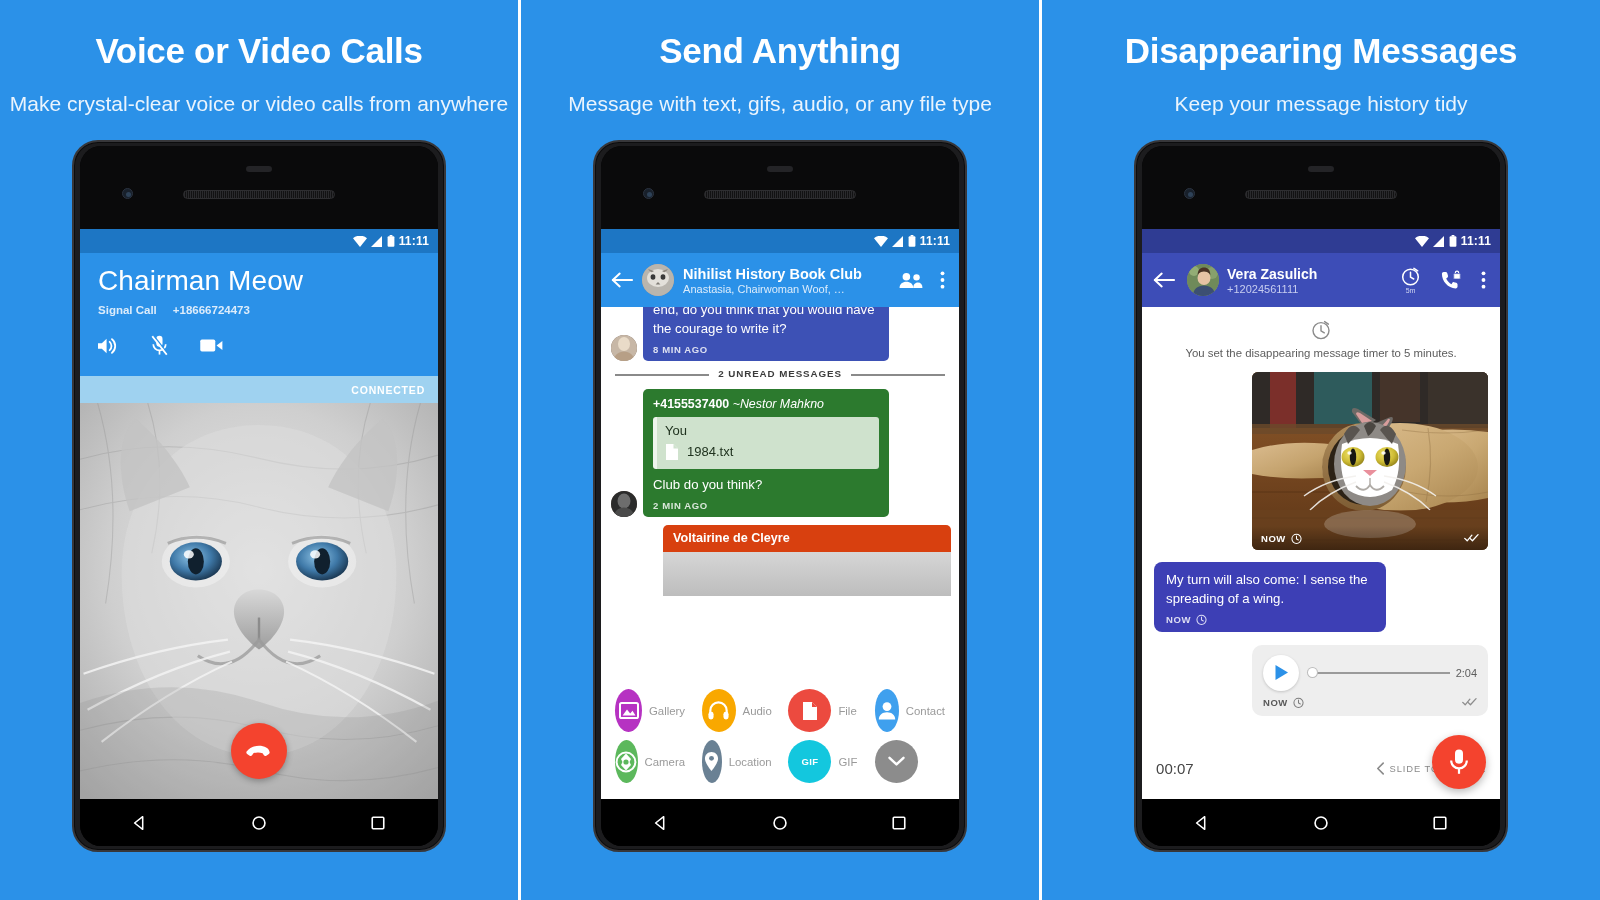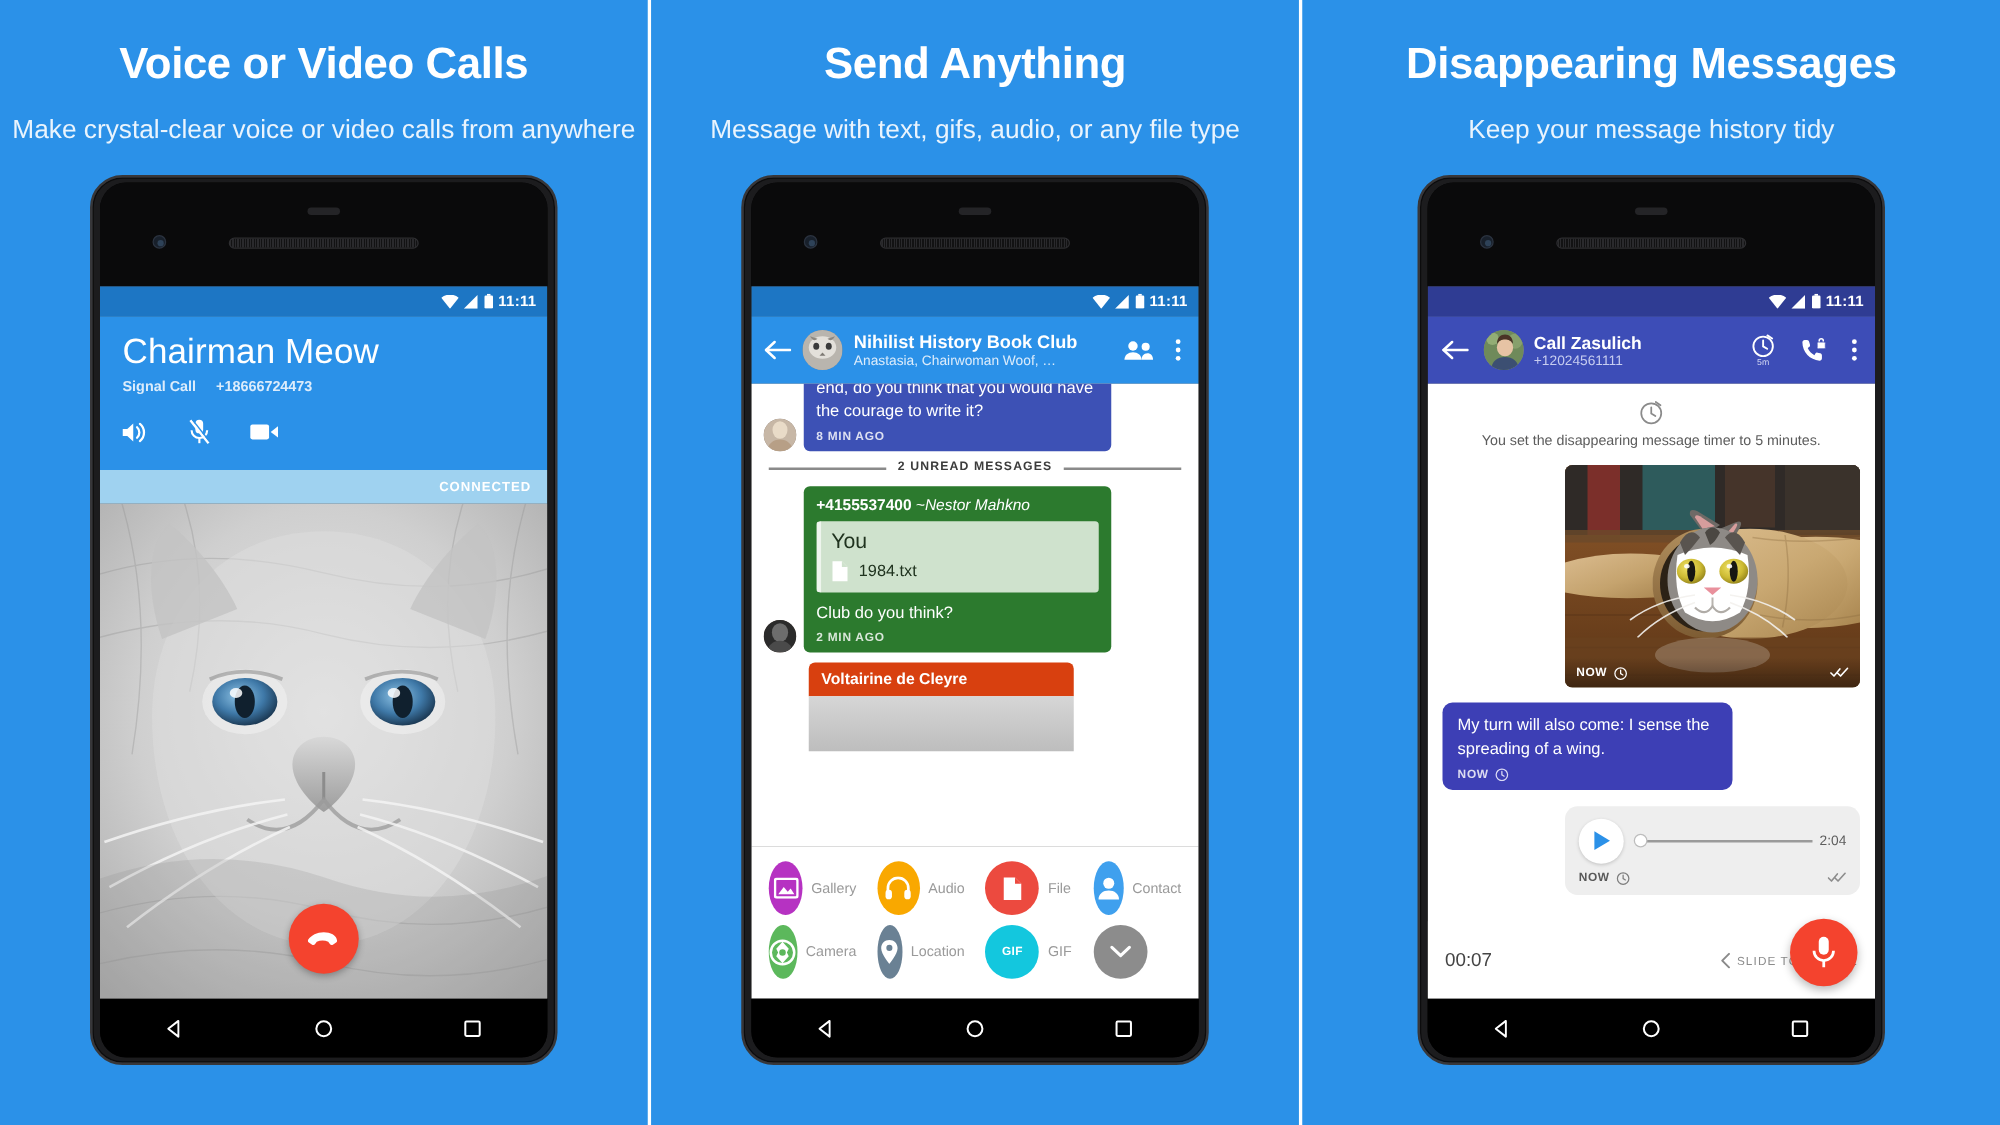--- a/index.html
+++ b/index.html
@@ -146,21 +146,21 @@
   .unread-sep { display:flex; align-items:center; margin: 13px 4px 11px 4px; }
   .unread-line { flex:1; height:2px; background:#8a8a8a;}
   .unread-label { font-size: 9.8px; font-weight:bold; color:#3c3c3c; letter-spacing:.9px; padding: 0 9px;}
   .bubble.green { background:#2c7a2e; color:#fff; }
   .bubble-author { font-size: 12.4px; font-weight:bold; margin-bottom:6px;}
   .bubble-author i { font-weight: 500; }
   .quote {
     background:#cfe2cd; border-left: 4px solid #eef5ed; border-radius:3px;
     padding: 6px 8px 8px 8px; margin-bottom: 7px;
   }
-  .quote-name { color:#20331f; font-size: 17px; font-weight:500; }
+  .quote-name { color:#20331f; font-size: 13px; font-weight:500; }
   .quote-file { display:flex; align-items:center; gap:8px; margin-top: 5px;}
   .quote-file span { color:#20331f; font-size: 13px; }
   .card-orange {
     background:#d8400f; border-radius: 5px 5px 0 0; padding: 6px 10px 7px 10px;
     color:#fff; font-size: 12.6px; font-weight:bold;
   }
   .card-image { height: 44px; background: linear-gradient(180deg,#d6d6d6,#bdbdbd);}
   
   .attach {
     background:#fff; padding: 12px 14px 8px 14px;
@@ -466,21 +466,21 @@
                       <path d="M8.5 1 13 5.5H8.5z" fill="#cfe2cd"></path>
                     </svg>
                     <span>1984.txt</span>
                   </div>
                 </div>
                 <div class="bubble-text">Club do you think?</div>
                 <div class="bubble-time">2 MIN AGO</div>
               </div>
             </div>
 
-            <div style="margin-left:36px;margin-top:8px;width:212px">
+            <div style="margin-left:52px;margin-top:8px;width:288px">
               <div class="card-orange">Voltairine de Cleyre</div>
               <div class="card-image"></div>
             </div>
           </div>
 
           <div class="attach">
             <div class="attach-row">
               <div class="attach-cell">
                 <div class="attach-circle" style="background:#b632c2">
                   <svg width="20" height="17" viewBox="0 0 20 17">
@@ -613,21 +613,21 @@
               <svg width="32" height="32" viewBox="0 0 32 32">
                 <rect width="32" height="32" fill="#6f8a5a"></rect>
                 <circle cx="7" cy="7" r="5" fill="#93ad75"></circle>
                   <circle cx="25" cy="9" r="6" fill="#87a06c"></circle>
                 <ellipse cx="17" cy="14" rx="6.5" ry="7" fill="#e6c3a4"></ellipse>
                 <path d="M10.6 11c0-5 3-7.4 6.4-7.4S23.4 6 23.4 11c-1.8-2.6-3.4-3.4-6.4-3.4s-4.6.8-6.4 3.4z" fill="#4b3326"></path>
                 <path d="M6 32c0-7 5-10.4 11-10.4S28 25 28 32z" fill="#3c4f72"></path>
               </svg>
             </div>
             <div class="appbar-texts" style="flex:1">
-              <div class="appbar-title" style="font-size:14px">Call Zasulich</div>
+              <div class="appbar-title" style="font-size:14px">Vera Zasulich</div>
               <div class="appbar-sub" style="color:#c7cdf0">+12024561111</div>
             </div>
             <div style="display:flex;flex-direction:column;align-items:center;margin-right:13px">
               <svg width="19" height="19" viewBox="0 0 20 20">
                 <circle cx="10" cy="10.6" r="8.2" fill="none" stroke="#fff" stroke-width="1.6"></circle>
                 <path d="M10 5.6v5l3.4 2" stroke="#fff" stroke-width="1.6" fill="none" stroke-linecap="round"></path>
                 <path d="M13.6 1.4 17.6 4" stroke="#fff" stroke-width="1.6" stroke-linecap="round"></path>
               </svg>
               <span class="tiny" style="color:#d2d7f2;margin-top:1px">5m</span>
             </div>

